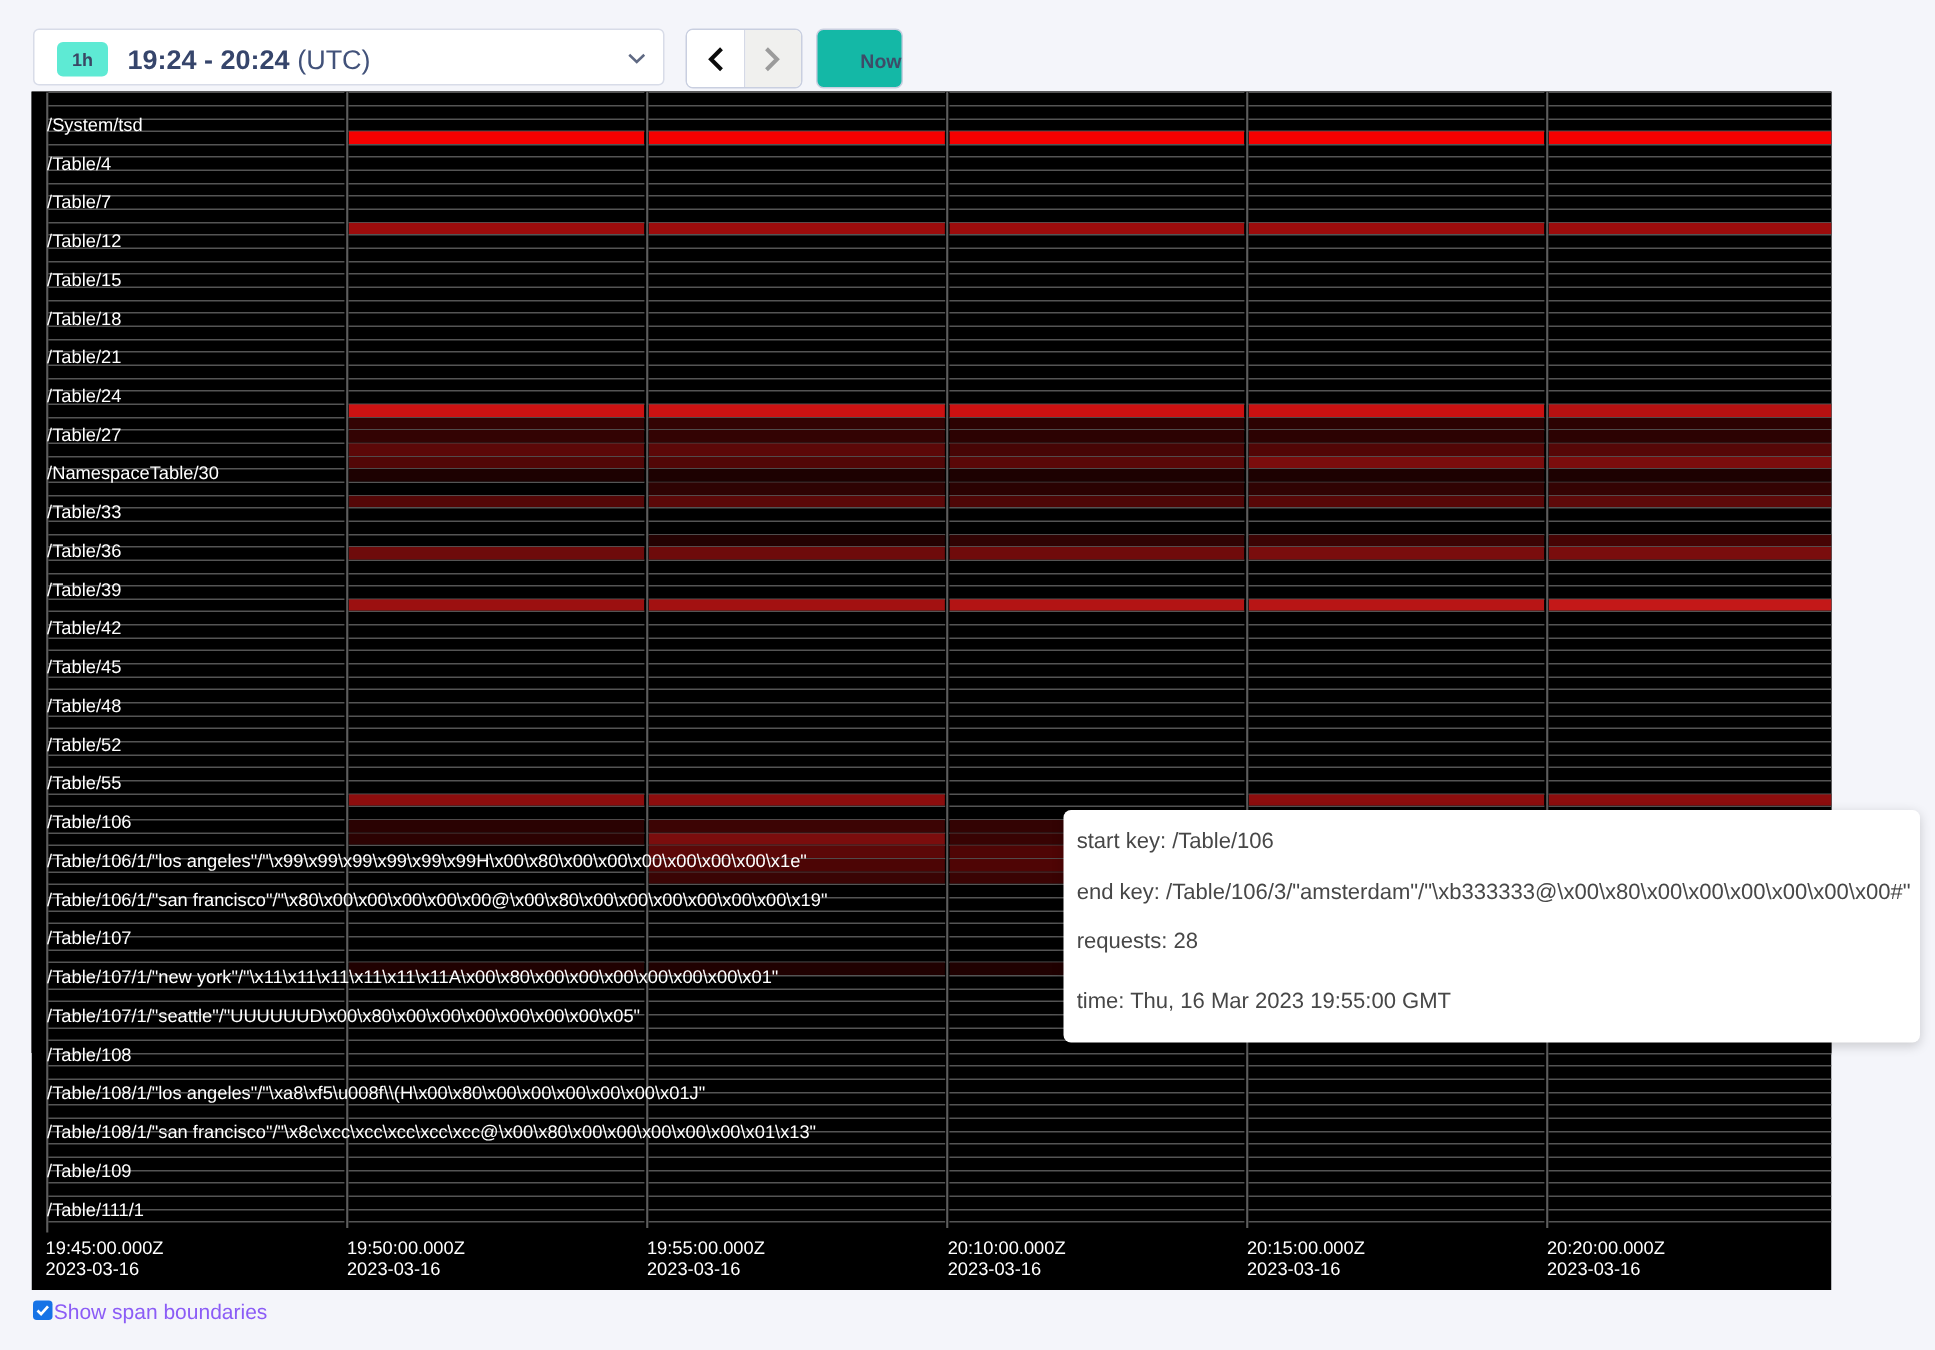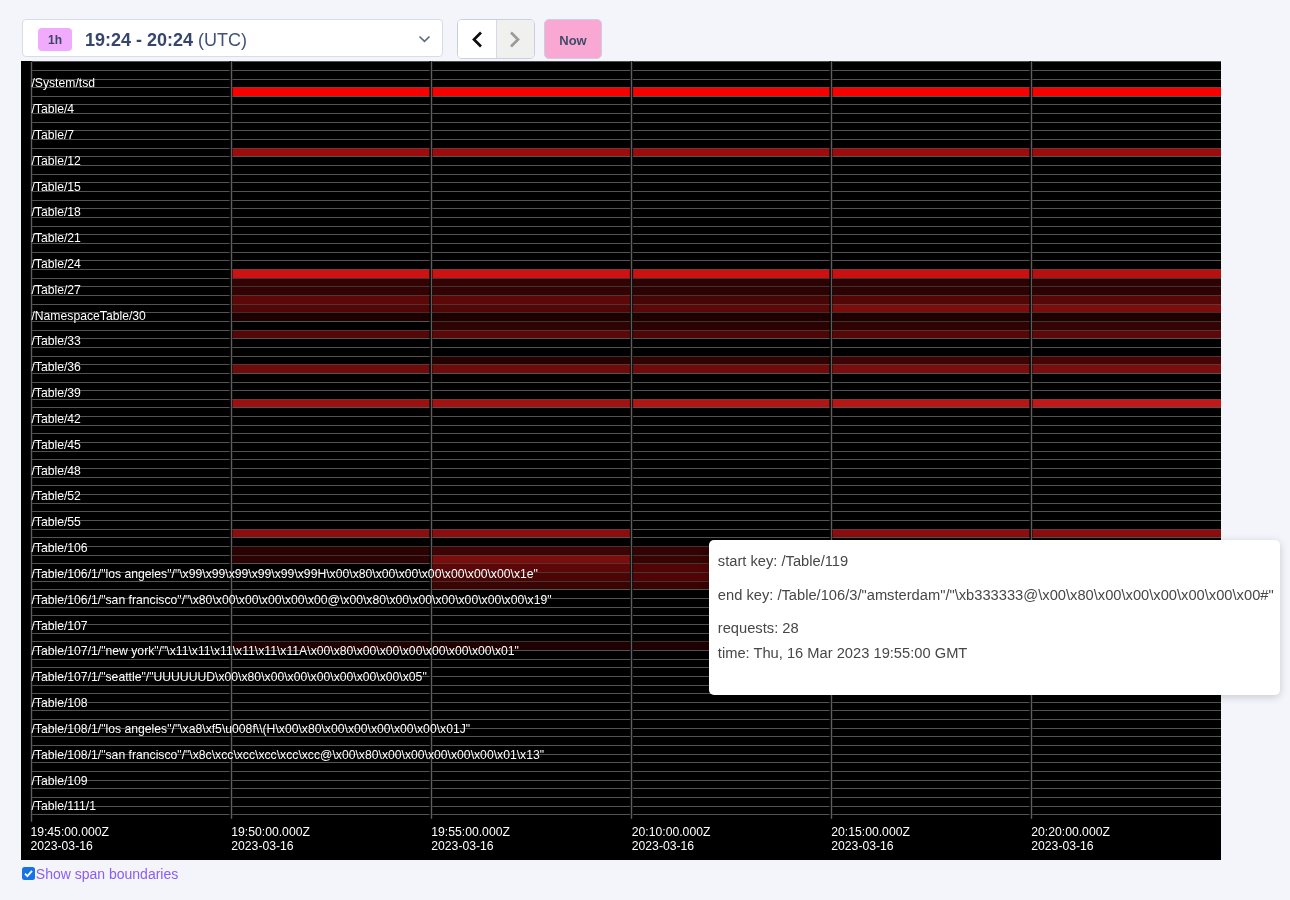--- a/index.html
+++ b/index.html
@@ -2,21 +2,21 @@
 <html><head><meta charset="utf-8">
 <style>
   html,body { margin:0; padding:0; }
   body { width:1290px; height:900px; background:#f4f5fa; position:relative; overflow:hidden;
          font-family:"Liberation Sans", sans-serif; }
   .abs { position:absolute; }
 </style></head>
 <body>
 
 <div class="abs" style="left:22px;top:19px;width:419px;height:36px;background:#fff;border:1px solid #d8dce8;border-radius:4px;">
-  <div class="abs" style="left:15px;top:8px;width:34px;height:23px;background:#f0abfc;border-radius:4px;
+  <div class="abs" style="left:15px;top:8px;width:34px;height:23px;background:#5eead4;border-radius:4px;
        text-align:center;line-height:25px;font-size:12px;font-weight:bold;color:#3a4764;">1h</div>
   <div class="abs" style="left:62px;top:0;height:36px;line-height:41px;font-size:18px;color:#36456b;">
     <b>19:24 - 20:24</b> <span style="color:#42527a">(UTC)</span></div>
   <svg class="abs" style="left:395px;top:15px;" width="13" height="8" viewBox="0 0 13 8">
     <path d="M1.5 1.5 L6.5 6.3 L11.5 1.5" stroke="#5f6983" stroke-width="1.7" fill="none"></path>
     </svg>
 </div>
 
 <div class="abs" style="left:457px;top:19px;width:75.5px;height:38px;border:1px solid #c9cfe0;border-radius:5px;background:#fff;overflow:hidden;display:flex;">
   <div style="width:38.2px;height:100%;background:#fff;border-right:1px solid #d5d9e6;position:relative;">
@@ -24,22 +24,22 @@
       <path d="M10 1.5 L3 8.5 L10 15.5" stroke="#0c0c0c" stroke-width="2.7" fill="none"></path>
       </svg>
   </div>
   <div style="flex:1;height:100%;background:#f0f0ee;position:relative;">
     <svg class="abs" style="left:11.5px;top:11px;" width="12" height="17" viewBox="0 0 12 17">
       <path d="M2 1.5 L9 8.5 L2 15.5" stroke="#9b9b9b" stroke-width="2.7" fill="none"></path>
       </svg>
   </div>
 </div>
 
-<div class="abs" style="left:544px;top:19px;width:56px;height:38px;background:#f9a8d4;border:1px solid #c9cfe0;border-radius:5px;
-     text-align:center;line-height:42px;font-size:13px;font-weight:bold;color:#3e4c68;">Now</div>
+<div class="abs" style="left:544px;top:19px;width:56px;height:38px;background:#14b8a6;border:1px solid #c9cfe0;border-radius:5px;
+     text-align:right;line-height:42px;font-size:13px;font-weight:bold;color:#3e4c68;">Now</div>
 
 <div class="abs" style="left:21px;top:60.8px;width:1200px;height:641px;background:#000;">
 <svg width="1200" height="799.7" viewBox="0 0 1200 799.7" style="display:block">
       <rect x="0" y="0" width="1200" height="799.7" fill="#000000"></rect>
       <path d="M10.5 0.7V760.7 M210.5 0.0V757.7 M410.5 0.0V757.7 M610.5 0.0V757.7 M810.5 0.0V757.7 M1010.5 0.0V757.7" stroke="#5d5d5d" stroke-width="1.4" fill="none"></path>
       <path d="M11.2 0.5H208.6 M211.4 0.5H408.6 M411.4 0.5H609.1 M611.9 0.5H808.6 M811.4 0.5H1008.6 M1011.4 0.5H1200 M11.2 9.5H208.6 M211.4 9.5H408.6 M411.4 9.5H609.1 M611.9 9.5H808.6 M811.4 9.5H1008.6 M1011.4 9.5H1200 M11.2 18.5H208.6 M211.4 18.5H408.6 M411.4 18.5H609.1 M611.9 18.5H808.6 M811.4 18.5H1008.6 M1011.4 18.5H1200 M11.2 26.5H208.6 M211.4 26.5H408.6 M411.4 26.5H609.1 M611.9 26.5H808.6 M811.4 26.5H1008.6 M1011.4 26.5H1200 M11.2 35.5H208.6 M211.4 35.5H408.6 M411.4 35.5H609.1 M611.9 35.5H808.6 M811.4 35.5H1008.6 M1011.4 35.5H1200 M11.2 43.5H208.6 M211.4 43.5H408.6 M411.4 43.5H609.1 M611.9 43.5H808.6 M811.4 43.5H1008.6 M1011.4 43.5H1200 M11.2 52.5H208.6 M211.4 52.5H408.6 M411.4 52.5H609.1 M611.9 52.5H808.6 M811.4 52.5H1008.6 M1011.4 52.5H1200 M11.2 61.5H208.6 M211.4 61.5H408.6 M411.4 61.5H609.1 M611.9 61.5H808.6 M811.4 61.5H1008.6 M1011.4 61.5H1200 M11.2 69.5H208.6 M211.4 69.5H408.6 M411.4 69.5H609.1 M611.9 69.5H808.6 M811.4 69.5H1008.6 M1011.4 69.5H1200 M11.2 78.5H208.6 M211.4 78.5H408.6 M411.4 78.5H609.1 M611.9 78.5H808.6 M811.4 78.5H1008.6 M1011.4 78.5H1200 M11.2 87.5H208.6 M211.4 87.5H408.6 M411.4 87.5H609.1 M611.9 87.5H808.6 M811.4 87.5H1008.6 M1011.4 87.5H1200 M11.2 95.5H208.6 M211.4 95.5H408.6 M411.4 95.5H609.1 M611.9 95.5H808.6 M811.4 95.5H1008.6 M1011.4 95.5H1200 M11.2 104.5H208.6 M211.4 104.5H408.6 M411.4 104.5H609.1 M611.9 104.5H808.6 M811.4 104.5H1008.6 M1011.4 104.5H1200 M11.2 113.5H208.6 M211.4 113.5H408.6 M411.4 113.5H609.1 M611.9 113.5H808.6 M811.4 113.5H1008.6 M1011.4 113.5H1200 M11.2 121.5H208.6 M211.4 121.5H408.6 M411.4 121.5H609.1 M611.9 121.5H808.6 M811.4 121.5H1008.6 M1011.4 121.5H1200 M11.2 130.5H208.6 M211.4 130.5H408.6 M411.4 130.5H609.1 M611.9 130.5H808.6 M811.4 130.5H1008.6 M1011.4 130.5H1200 M11.2 139.5H208.6 M211.4 139.5H408.6 M411.4 139.5H609.1 M611.9 139.5H808.6 M811.4 139.5H1008.6 M1011.4 139.5H1200 M11.2 147.5H208.6 M211.4 147.5H408.6 M411.4 147.5H609.1 M611.9 147.5H808.6 M811.4 147.5H1008.6 M1011.4 147.5H1200 M11.2 156.5H208.6 M211.4 156.5H408.6 M411.4 156.5H609.1 M611.9 156.5H808.6 M811.4 156.5H1008.6 M1011.4 156.5H1200 M11.2 165.5H208.6 M211.4 165.5H408.6 M411.4 165.5H609.1 M611.9 165.5H808.6 M811.4 165.5H1008.6 M1011.4 165.5H1200 M11.2 173.5H208.6 M211.4 173.5H408.6 M411.4 173.5H609.1 M611.9 173.5H808.6 M811.4 173.5H1008.6 M1011.4 173.5H1200 M11.2 182.5H208.6 M211.4 182.5H408.6 M411.4 182.5H609.1 M611.9 182.5H808.6 M811.4 182.5H1008.6 M1011.4 182.5H1200 M11.2 191.5H208.6 M211.4 191.5H408.6 M411.4 191.5H609.1 M611.9 191.5H808.6 M811.4 191.5H1008.6 M1011.4 191.5H1200 M11.2 199.5H208.6 M211.4 199.5H408.6 M411.4 199.5H609.1 M611.9 199.5H808.6 M811.4 199.5H1008.6 M1011.4 199.5H1200 M11.2 208.5H208.6 M211.4 208.5H408.6 M411.4 208.5H609.1 M611.9 208.5H808.6 M811.4 208.5H1008.6 M1011.4 208.5H1200 M11.2 217.5H208.6 M211.4 217.5H408.6 M411.4 217.5H609.1 M611.9 217.5H808.6 M811.4 217.5H1008.6 M1011.4 217.5H1200 M11.2 225.5H208.6 M211.4 225.5H408.6 M411.4 225.5H609.1 M611.9 225.5H808.6 M811.4 225.5H1008.6 M1011.4 225.5H1200 M11.2 234.5H208.6 M211.4 234.5H408.6 M411.4 234.5H609.1 M611.9 234.5H808.6 M811.4 234.5H1008.6 M1011.4 234.5H1200 M11.2 243.5H208.6 M211.4 243.5H408.6 M411.4 243.5H609.1 M611.9 243.5H808.6 M811.4 243.5H1008.6 M1011.4 243.5H1200 M11.2 251.5H208.6 M211.4 251.5H408.6 M411.4 251.5H609.1 M611.9 251.5H808.6 M811.4 251.5H1008.6 M1011.4 251.5H1200 M11.2 260.5H208.6 M211.4 260.5H408.6 M411.4 260.5H609.1 M611.9 260.5H808.6 M811.4 260.5H1008.6 M1011.4 260.5H1200 M11.2 269.5H208.6 M211.4 269.5H408.6 M411.4 269.5H609.1 M611.9 269.5H808.6 M811.4 269.5H1008.6 M1011.4 269.5H1200 M11.2 277.5H208.6 M211.4 277.5H408.6 M411.4 277.5H609.1 M611.9 277.5H808.6 M811.4 277.5H1008.6 M1011.4 277.5H1200 M11.2 286.5H208.6 M211.4 286.5H408.6 M411.4 286.5H609.1 M611.9 286.5H808.6 M811.4 286.5H1008.6 M1011.4 286.5H1200 M11.2 295.5H208.6 M211.4 295.5H408.6 M411.4 295.5H609.1 M611.9 295.5H808.6 M811.4 295.5H1008.6 M1011.4 295.5H1200 M11.2 303.5H208.6 M211.4 303.5H408.6 M411.4 303.5H609.1 M611.9 303.5H808.6 M811.4 303.5H1008.6 M1011.4 303.5H1200 M11.2 312.5H208.6 M211.4 312.5H408.6 M411.4 312.5H609.1 M611.9 312.5H808.6 M811.4 312.5H1008.6 M1011.4 312.5H1200 M11.2 321.5H208.6 M211.4 321.5H408.6 M411.4 321.5H609.1 M611.9 321.5H808.6 M811.4 321.5H1008.6 M1011.4 321.5H1200 M11.2 329.5H208.6 M211.4 329.5H408.6 M411.4 329.5H609.1 M611.9 329.5H808.6 M811.4 329.5H1008.6 M1011.4 329.5H1200 M11.2 338.5H208.6 M211.4 338.5H408.6 M411.4 338.5H609.1 M611.9 338.5H808.6 M811.4 338.5H1008.6 M1011.4 338.5H1200 M11.2 346.5H208.6 M211.4 346.5H408.6 M411.4 346.5H609.1 M611.9 346.5H808.6 M811.4 346.5H1008.6 M1011.4 346.5H1200 M11.2 355.5H208.6 M211.4 355.5H408.6 M411.4 355.5H609.1 M611.9 355.5H808.6 M811.4 355.5H1008.6 M1011.4 355.5H1200 M11.2 364.5H208.6 M211.4 364.5H408.6 M411.4 364.5H609.1 M611.9 364.5H808.6 M811.4 364.5H1008.6 M1011.4 364.5H1200 M11.2 372.5H208.6 M211.4 372.5H408.6 M411.4 372.5H609.1 M611.9 372.5H808.6 M811.4 372.5H1008.6 M1011.4 372.5H1200 M11.2 381.5H208.6 M211.4 381.5H408.6 M411.4 381.5H609.1 M611.9 381.5H808.6 M811.4 381.5H1008.6 M1011.4 381.5H1200 M11.2 390.5H208.6 M211.4 390.5H408.6 M411.4 390.5H609.1 M611.9 390.5H808.6 M811.4 390.5H1008.6 M1011.4 390.5H1200 M11.2 398.5H208.6 M211.4 398.5H408.6 M411.4 398.5H609.1 M611.9 398.5H808.6 M811.4 398.5H1008.6 M1011.4 398.5H1200 M11.2 407.5H208.6 M211.4 407.5H408.6 M411.4 407.5H609.1 M611.9 407.5H808.6 M811.4 407.5H1008.6 M1011.4 407.5H1200 M11.2 416.5H208.6 M211.4 416.5H408.6 M411.4 416.5H609.1 M611.9 416.5H808.6 M811.4 416.5H1008.6 M1011.4 416.5H1200 M11.2 424.5H208.6 M211.4 424.5H408.6 M411.4 424.5H609.1 M611.9 424.5H808.6 M811.4 424.5H1008.6 M1011.4 424.5H1200 M11.2 433.5H208.6 M211.4 433.5H408.6 M411.4 433.5H609.1 M611.9 433.5H808.6 M811.4 433.5H1008.6 M1011.4 433.5H1200 M11.2 442.5H208.6 M211.4 442.5H408.6 M411.4 442.5H609.1 M611.9 442.5H808.6 M811.4 442.5H1008.6 M1011.4 442.5H1200 M11.2 450.5H208.6 M211.4 450.5H408.6 M411.4 450.5H609.1 M611.9 450.5H808.6 M811.4 450.5H1008.6 M1011.4 450.5H1200 M11.2 459.5H208.6 M211.4 459.5H408.6 M411.4 459.5H609.1 M611.9 459.5H808.6 M811.4 459.5H1008.6 M1011.4 459.5H1200 M11.2 468.5H208.6 M211.4 468.5H408.6 M411.4 468.5H609.1 M611.9 468.5H808.6 M811.4 468.5H1008.6 M1011.4 468.5H1200 M11.2 476.5H208.6 M211.4 476.5H408.6 M411.4 476.5H609.1 M611.9 476.5H808.6 M811.4 476.5H1008.6 M1011.4 476.5H1200 M11.2 485.5H208.6 M211.4 485.5H408.6 M411.4 485.5H609.1 M611.9 485.5H808.6 M811.4 485.5H1008.6 M1011.4 485.5H1200 M11.2 494.5H208.6 M211.4 494.5H408.6 M411.4 494.5H609.1 M611.9 494.5H808.6 M811.4 494.5H1008.6 M1011.4 494.5H1200 M11.2 502.5H208.6 M211.4 502.5H408.6 M411.4 502.5H609.1 M611.9 502.5H808.6 M811.4 502.5H1008.6 M1011.4 502.5H1200 M11.2 511.5H208.6 M211.4 511.5H408.6 M411.4 511.5H609.1 M611.9 511.5H808.6 M811.4 511.5H1008.6 M1011.4 511.5H1200 M11.2 520.5H208.6 M211.4 520.5H408.6 M411.4 520.5H609.1 M611.9 520.5H808.6 M811.4 520.5H1008.6 M1011.4 520.5H1200 M11.2 528.5H208.6 M211.4 528.5H408.6 M411.4 528.5H609.1 M611.9 528.5H808.6 M811.4 528.5H1008.6 M1011.4 528.5H1200 M11.2 537.5H208.6 M211.4 537.5H408.6 M411.4 537.5H609.1 M611.9 537.5H808.6 M811.4 537.5H1008.6 M1011.4 537.5H1200 M11.2 546.5H208.6 M211.4 546.5H408.6 M411.4 546.5H609.1 M611.9 546.5H808.6 M811.4 546.5H1008.6 M1011.4 546.5H1200 M11.2 554.5H208.6 M211.4 554.5H408.6 M411.4 554.5H609.1 M611.9 554.5H808.6 M811.4 554.5H1008.6 M1011.4 554.5H1200 M11.2 563.5H208.6 M211.4 563.5H408.6 M411.4 563.5H609.1 M611.9 563.5H808.6 M811.4 563.5H1008.6 M1011.4 563.5H1200 M11.2 572.5H208.6 M211.4 572.5H408.6 M411.4 572.5H609.1 M611.9 572.5H808.6 M811.4 572.5H1008.6 M1011.4 572.5H1200 M11.2 580.5H208.6 M211.4 580.5H408.6 M411.4 580.5H609.1 M611.9 580.5H808.6 M811.4 580.5H1008.6 M1011.4 580.5H1200 M11.2 589.5H208.6 M211.4 589.5H408.6 M411.4 589.5H609.1 M611.9 589.5H808.6 M811.4 589.5H1008.6 M1011.4 589.5H1200 M11.2 598.5H208.6 M211.4 598.5H408.6 M411.4 598.5H609.1 M611.9 598.5H808.6 M811.4 598.5H1008.6 M1011.4 598.5H1200 M11.2 606.5H208.6 M211.4 606.5H408.6 M411.4 606.5H609.1 M611.9 606.5H808.6 M811.4 606.5H1008.6 M1011.4 606.5H1200 M11.2 615.5H208.6 M211.4 615.5H408.6 M411.4 615.5H609.1 M611.9 615.5H808.6 M811.4 615.5H1008.6 M1011.4 615.5H1200 M11.2 624.5H208.6 M211.4 624.5H408.6 M411.4 624.5H609.1 M611.9 624.5H808.6 M811.4 624.5H1008.6 M1011.4 624.5H1200 M11.2 632.5H208.6 M211.4 632.5H408.6 M411.4 632.5H609.1 M611.9 632.5H808.6 M811.4 632.5H1008.6 M1011.4 632.5H1200 M11.2 641.5H208.6 M211.4 641.5H408.6 M411.4 641.5H609.1 M611.9 641.5H808.6 M811.4 641.5H1008.6 M1011.4 641.5H1200 M11.2 649.5H208.6 M211.4 649.5H408.6 M411.4 649.5H609.1 M611.9 649.5H808.6 M811.4 649.5H1008.6 M1011.4 649.5H1200 M11.2 658.5H208.6 M211.4 658.5H408.6 M411.4 658.5H609.1 M611.9 658.5H808.6 M811.4 658.5H1008.6 M1011.4 658.5H1200 M11.2 667.5H208.6 M211.4 667.5H408.6 M411.4 667.5H609.1 M611.9 667.5H808.6 M811.4 667.5H1008.6 M1011.4 667.5H1200 M11.2 675.5H208.6 M211.4 675.5H408.6 M411.4 675.5H609.1 M611.9 675.5H808.6 M811.4 675.5H1008.6 M1011.4 675.5H1200 M11.2 684.5H208.6 M211.4 684.5H408.6 M411.4 684.5H609.1 M611.9 684.5H808.6 M811.4 684.5H1008.6 M1011.4 684.5H1200 M11.2 693.5H208.6 M211.4 693.5H408.6 M411.4 693.5H609.1 M611.9 693.5H808.6 M811.4 693.5H1008.6 M1011.4 693.5H1200 M11.2 701.5H208.6 M211.4 701.5H408.6 M411.4 701.5H609.1 M611.9 701.5H808.6 M811.4 701.5H1008.6 M1011.4 701.5H1200 M11.2 710.5H208.6 M211.4 710.5H408.6 M411.4 710.5H609.1 M611.9 710.5H808.6 M811.4 710.5H1008.6 M1011.4 710.5H1200 M11.2 719.5H208.6 M211.4 719.5H408.6 M411.4 719.5H609.1 M611.9 719.5H808.6 M811.4 719.5H1008.6 M1011.4 719.5H1200 M11.2 727.5H208.6 M211.4 727.5H408.6 M411.4 727.5H609.1 M611.9 727.5H808.6 M811.4 727.5H1008.6 M1011.4 727.5H1200 M11.2 736.5H208.6 M211.4 736.5H408.6 M411.4 736.5H609.1 M611.9 736.5H808.6 M811.4 736.5H1008.6 M1011.4 736.5H1200 M11.2 745.5H208.6 M211.4 745.5H408.6 M411.4 745.5H609.1 M611.9 745.5H808.6 M811.4 745.5H1008.6 M1011.4 745.5H1200 M11.2 753.5H208.6 M211.4 753.5H408.6 M411.4 753.5H609.1 M611.9 753.5H808.6 M811.4 753.5H1008.6 M1011.4 753.5H1200" stroke="#545454" stroke-width="1" fill="none"></path>
       <rect x="211.6" y="26.6" width="196.8" height="8.4" fill="#f60000"></rect>
       <rect x="411.6" y="26.6" width="197.3" height="8.4" fill="#f60000"></rect>
       <rect x="612.1" y="26.6" width="196.3" height="8.4" fill="#f60000"></rect>
       <rect x="811.6" y="26.6" width="196.8" height="8.4" fill="#f60000"></rect>
@@ -176,24 +176,24 @@
         <text x="810.3" y="774.7">20:15:00.000Z</text>
         <text x="810.3" y="788.7">2023-03-16</text>
         <text x="1010.3" y="774.7">20:20:00.000Z</text>
         <text x="1010.3" y="788.7">2023-03-16</text>
       </g>
     </svg>
 </div>
 
 <div class="abs" style="left:708.5px;top:539.8px;width:571.5px;height:155.5px;background:#fff;border-radius:5px;
      box-shadow:0 2px 8px rgba(0,0,0,0.18);font-size:14.7px;color:#474747;line-height:17px;">
-  <div class="abs" style="left:9.3px;top:13.3px;">start key: /Table/119</div>
+  <div class="abs" style="left:9.3px;top:13.3px;">start key: /Table/106</div>
   <div class="abs" style="left:9.3px;top:46.8px;">end key: /Table/106/3/"amsterdam"/"\xb333333@\x00\x80\x00\x00\x00\x00\x00\x00#"</div>
   <div class="abs" style="left:9.3px;top:80.3px;">requests: 28</div>
-  <div class="abs" style="left:9.3px;top:105px;">time: Thu, 16 Mar 2023 19:55:00 GMT</div>
+  <div class="abs" style="left:9.3px;top:120px;">time: Thu, 16 Mar 2023 19:55:00 GMT</div>
 </div>
 
 <div class="abs" style="left:22px;top:866.5px;width:13px;height:13px;background:#1673e6;border-radius:2.5px;">
   <svg width="13" height="13" viewBox="0 0 13 13" style="display:block">
     <path d="M3 6.7 L5.4 9.1 L10 3.9" stroke="#fff" stroke-width="1.8" fill="none"></path>
     </svg>
 </div>
 <div class="abs" style="left:35.8px;top:866px;font-size:14px;color:#8b5cf6;line-height:17px;">Show span boundaries</div>
 
 </body></html>

